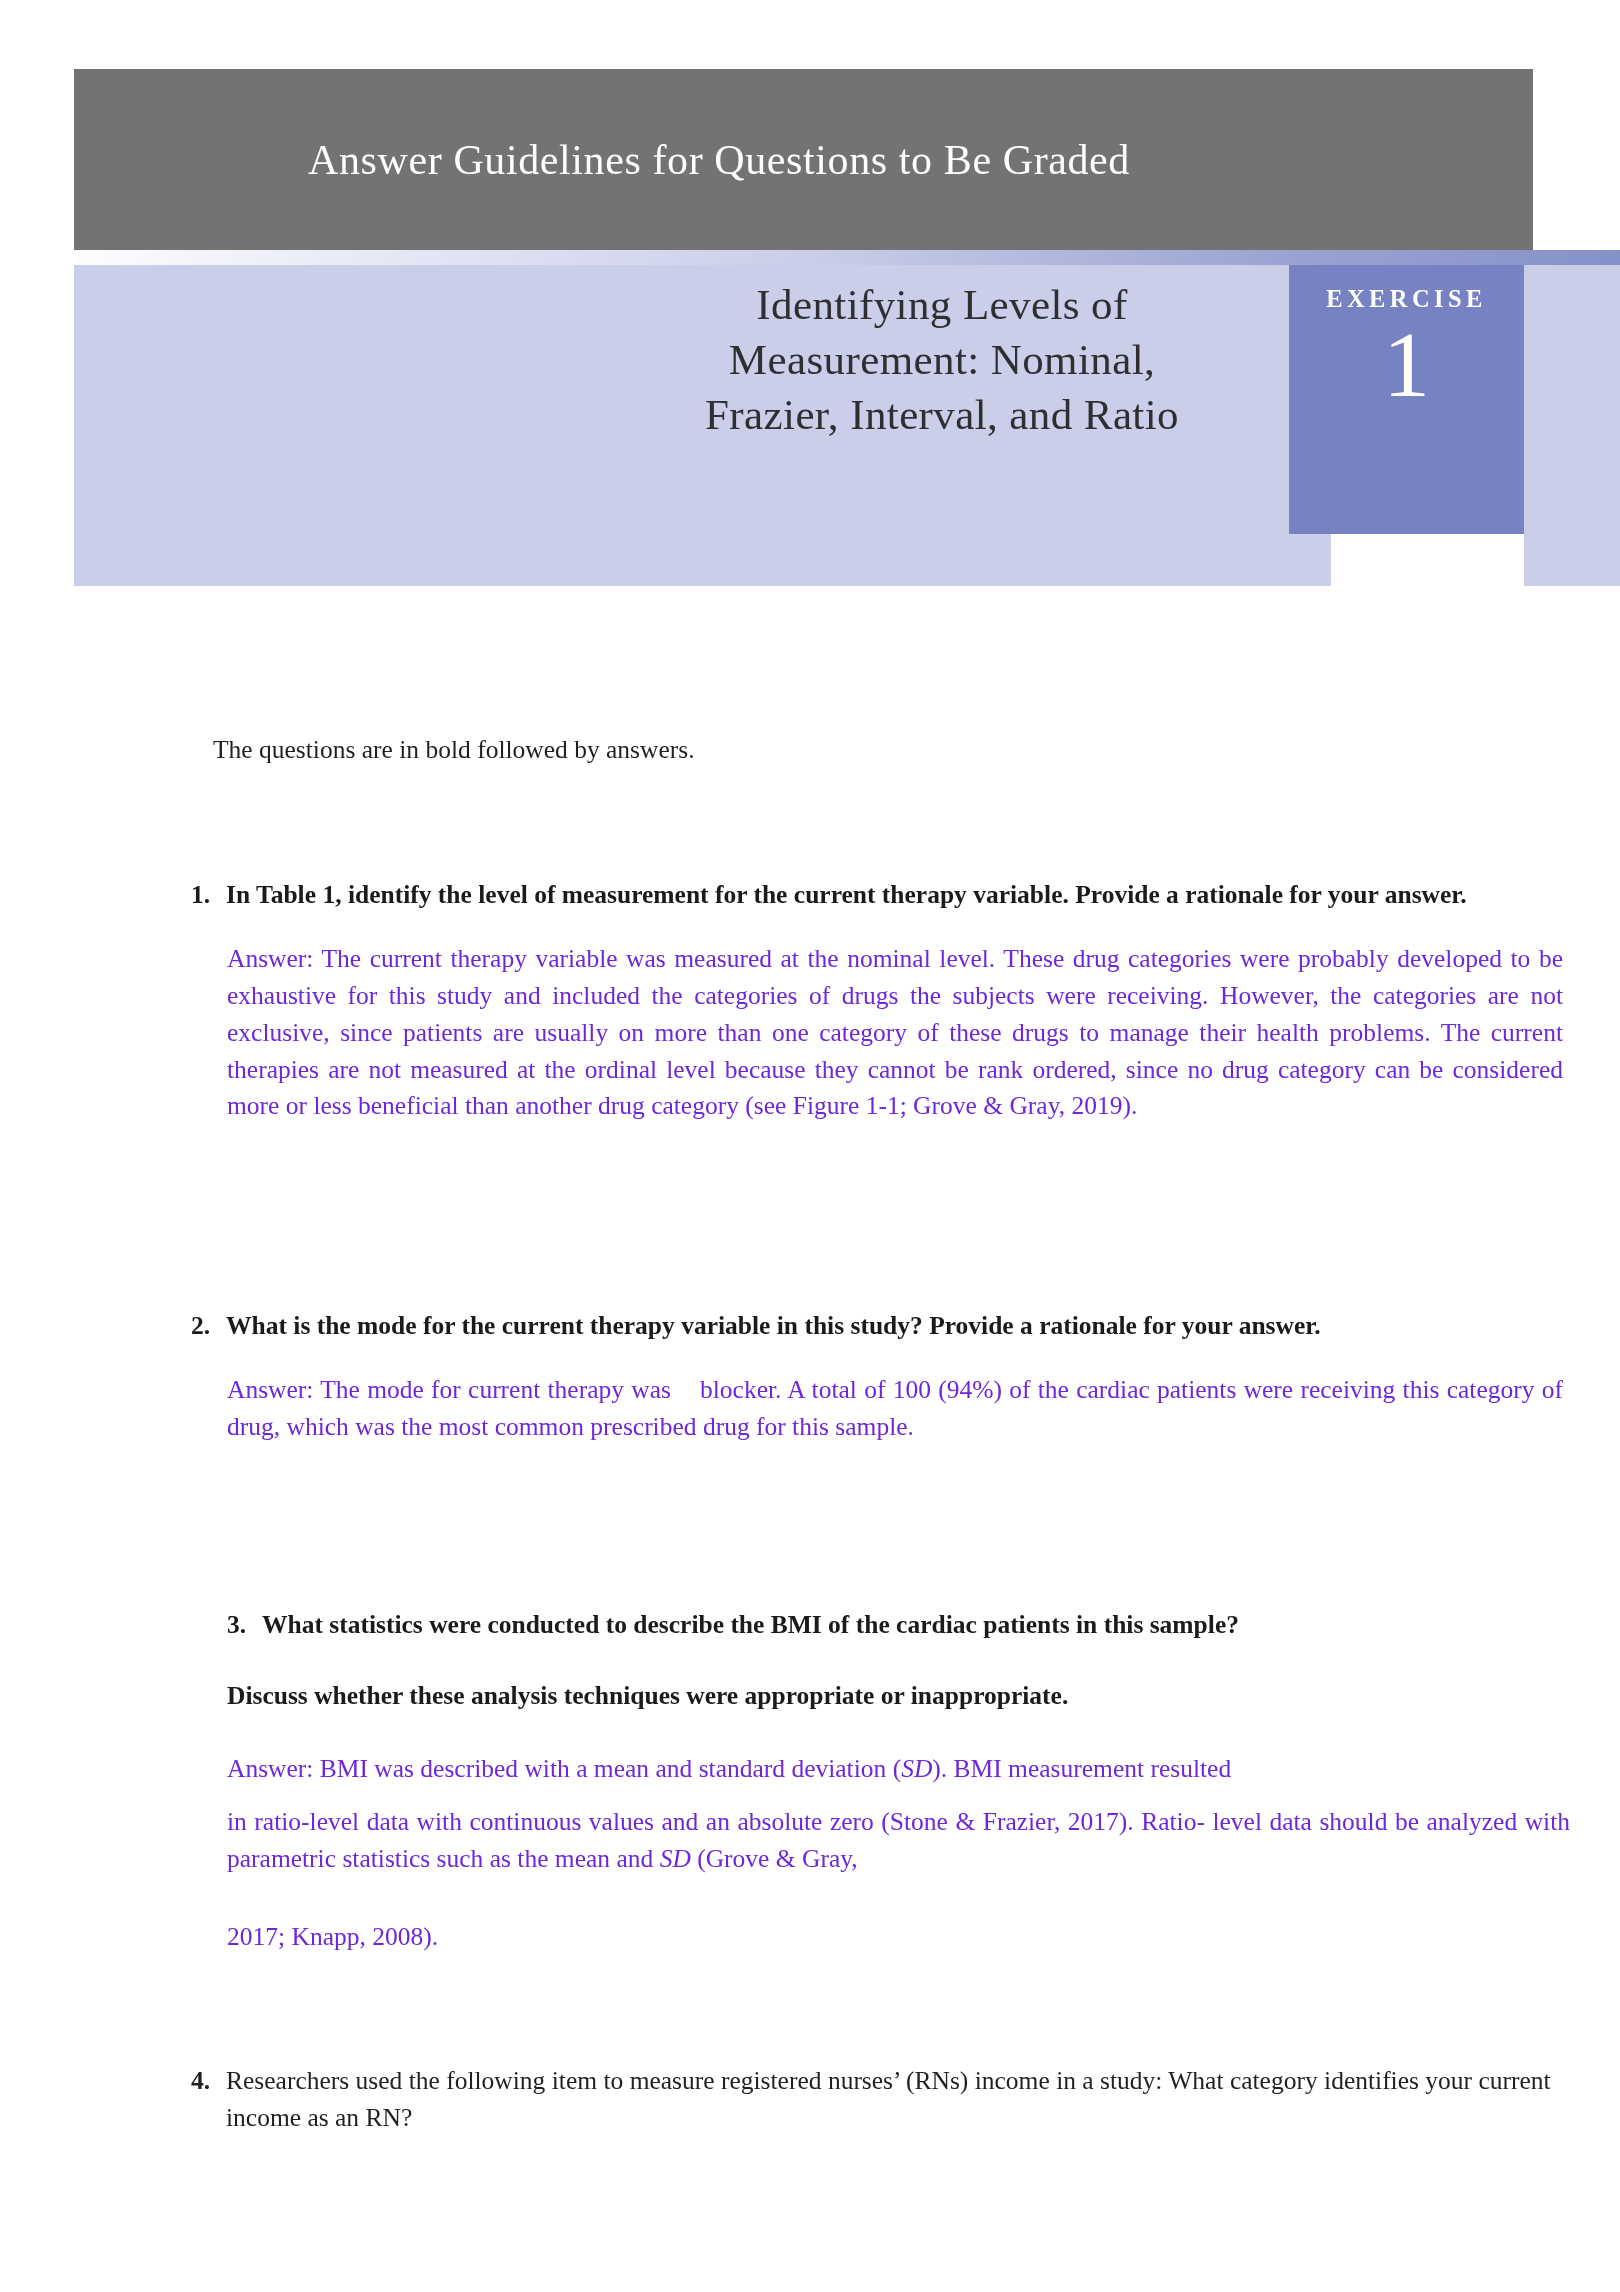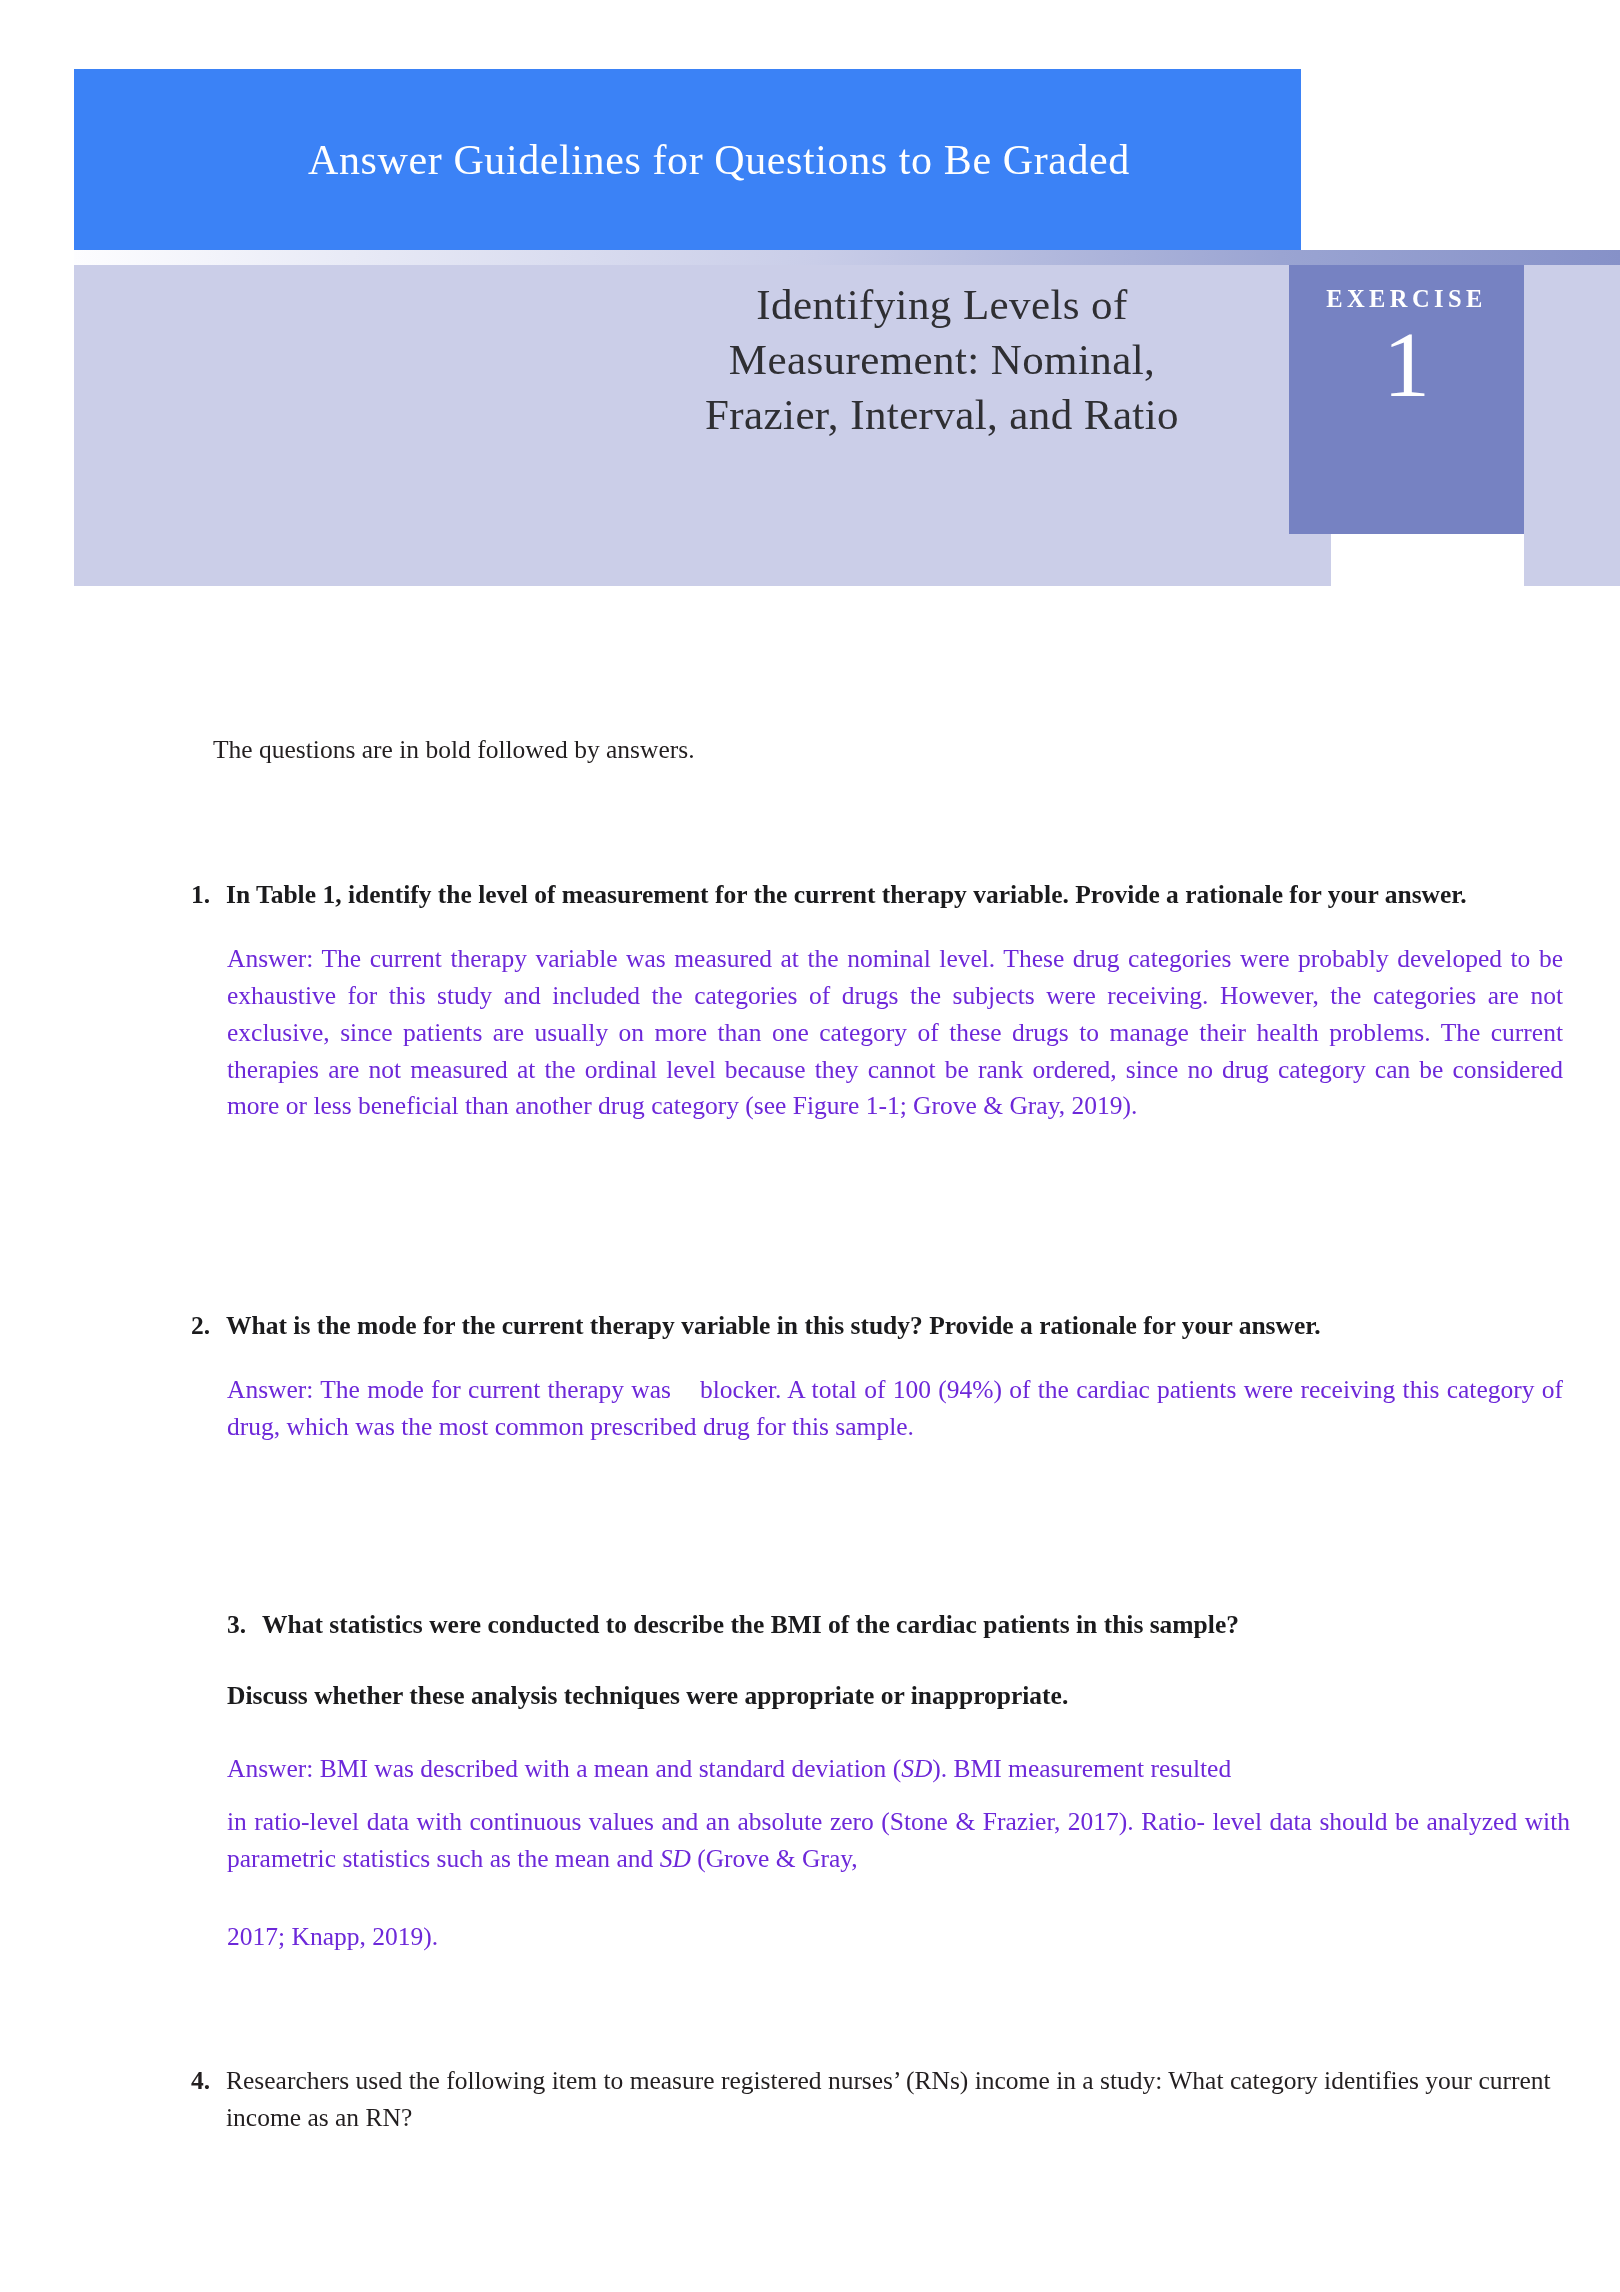--- a/index.html
+++ b/index.html
@@ -17,23 +17,23 @@
     height: 2293px;
     background: #ffffff;
     overflow: hidden;
   }
 
   
   .banner {
     position: absolute;
     left: 74px;
     top: 69px;
-    width: 1227px;
+    width: 1459px;
     height: 181px;
-    background: #3b82f6;
+    background: #737373;
   }
   .banner-title {
     position: absolute;
     left: 0;
     top: 0;
     width: 1290px;
     height: 181px;
     display: flex;
     align-items: center;
     justify-content: center;
@@ -196,21 +196,21 @@
     </div>
     <div class="q-bold" style="margin-top:35px;">
       <span class="q-text">Discuss whether these analysis techniques were appropriate or inappropriate.</span>
     </div>
     <div class="answer" style="margin-top:37px; width:1274px; text-align:left;">
       <span>Answer: BMI was described with a mean and standard deviation (</span><i>SD</i><span>). BMI measurement resulted</span>
     </div>
     <div class="answer" style="margin-top:16px; width:1343px;">
       <span>in ratio-level data with continuous values and an absolute zero (Stone &amp; Frazier, 2017). Ratio- level data should be analyzed with parametric statistics such as the mean and </span><i>SD</i><span> (Grove &amp; Gray,</span>
     </div>
-    <div class="answer" style="margin-top:41px; width:1343px; text-align:left;">2017; Knapp, 2019).</div>
+    <div class="answer" style="margin-top:41px; width:1343px; text-align:left;">2017; Knapp, 2008).</div>
   </div>
 
   <div class="qblock" style="left:191px; top:2063px; width:1372px;">
     <div class="q-plain">
       <span class="q-num" style="font-weight:bold;">4.</span>
       <span class="q-text">Researchers used the following item to measure registered nurses’ (RNs) income in a study: What category identifies your current income as an RN?</span>
     </div>
   </div>
 
 </div>

